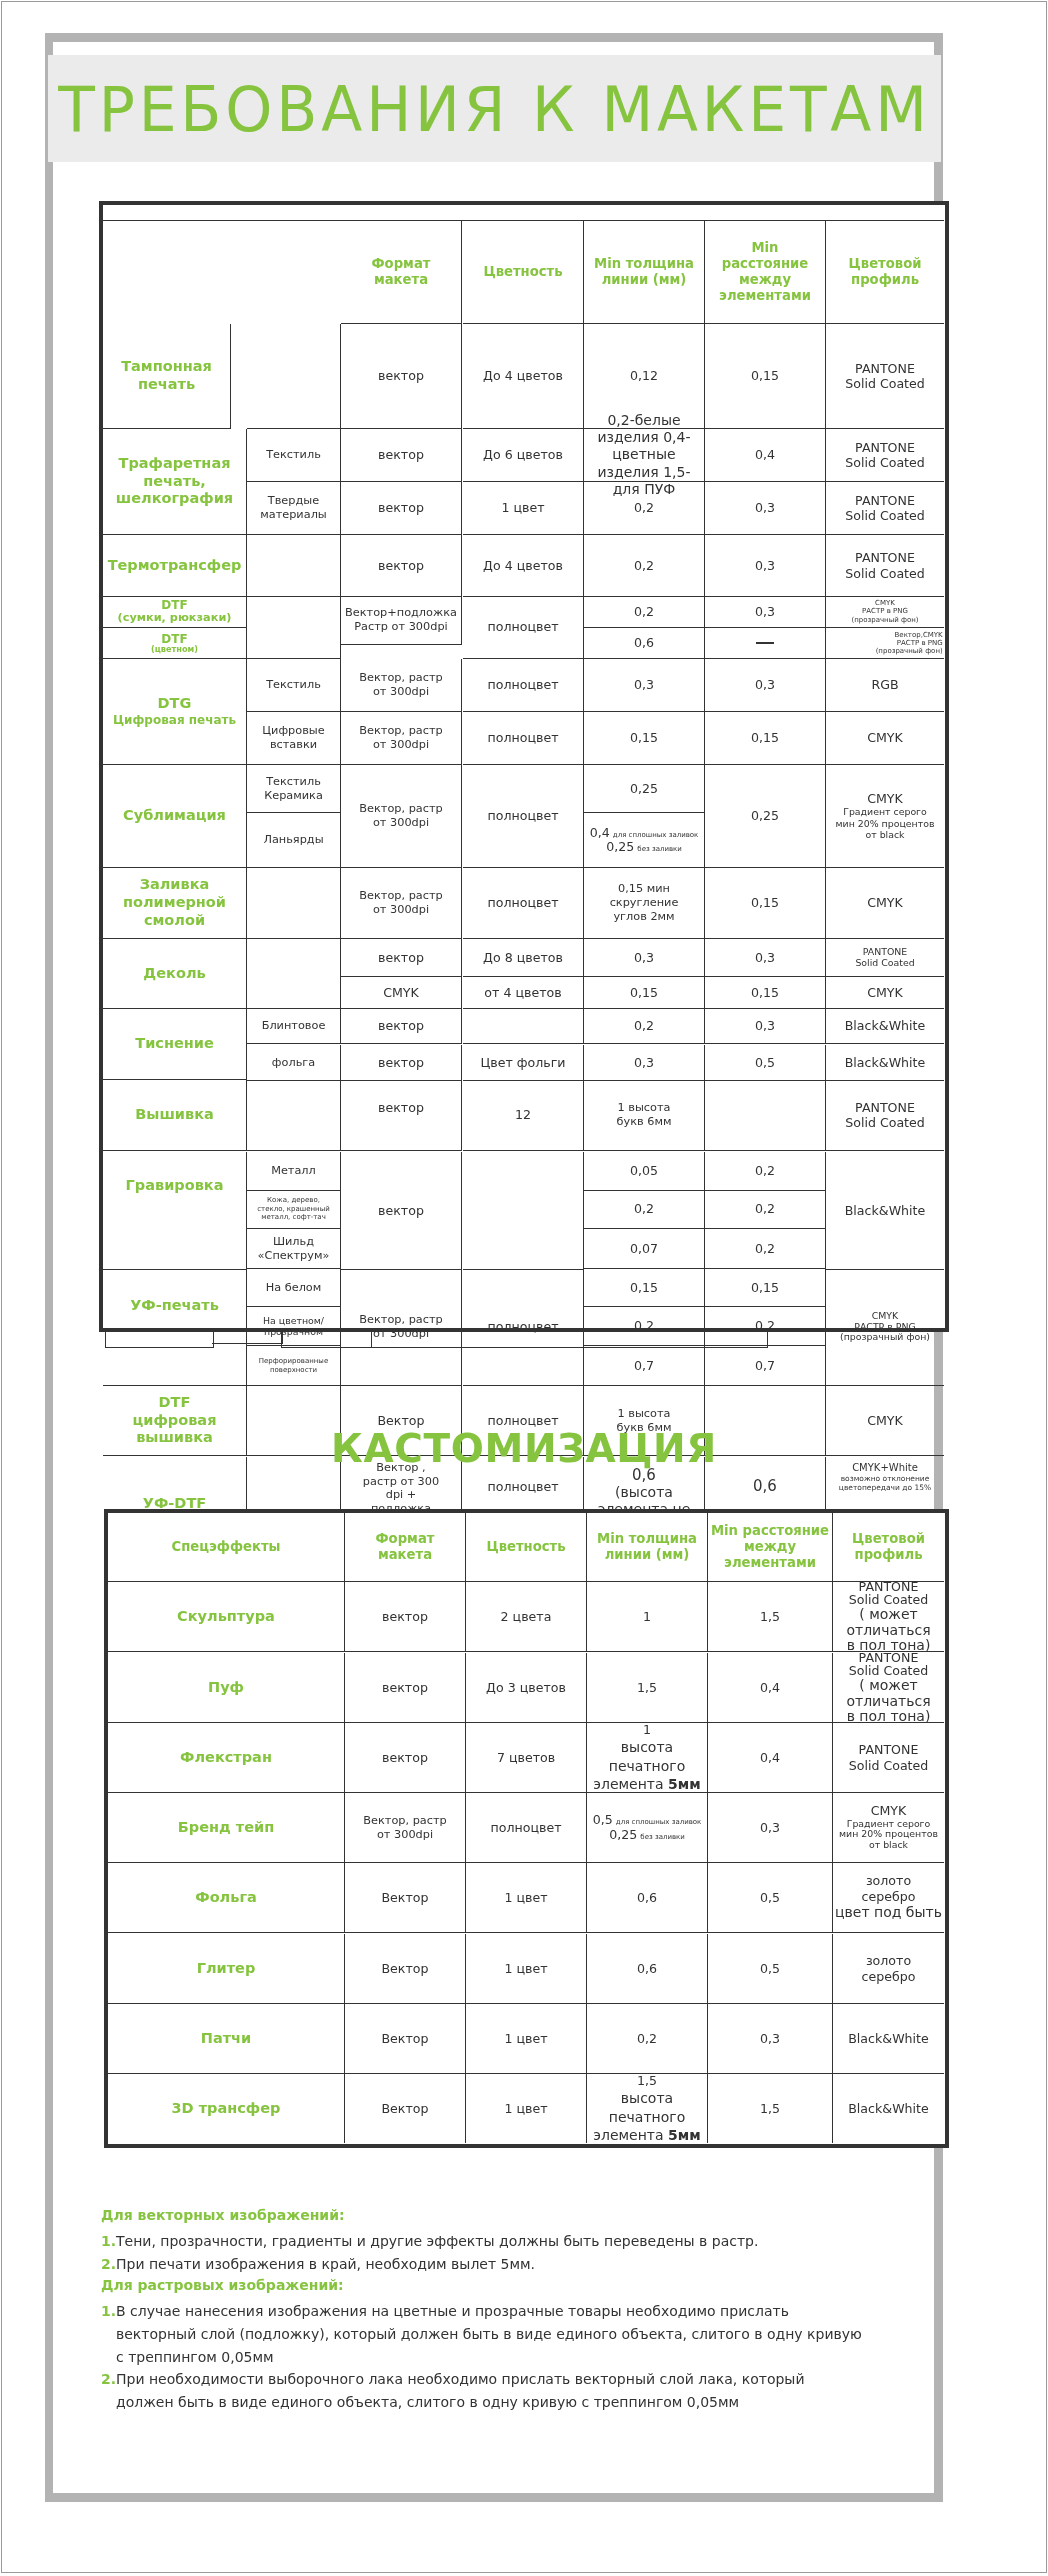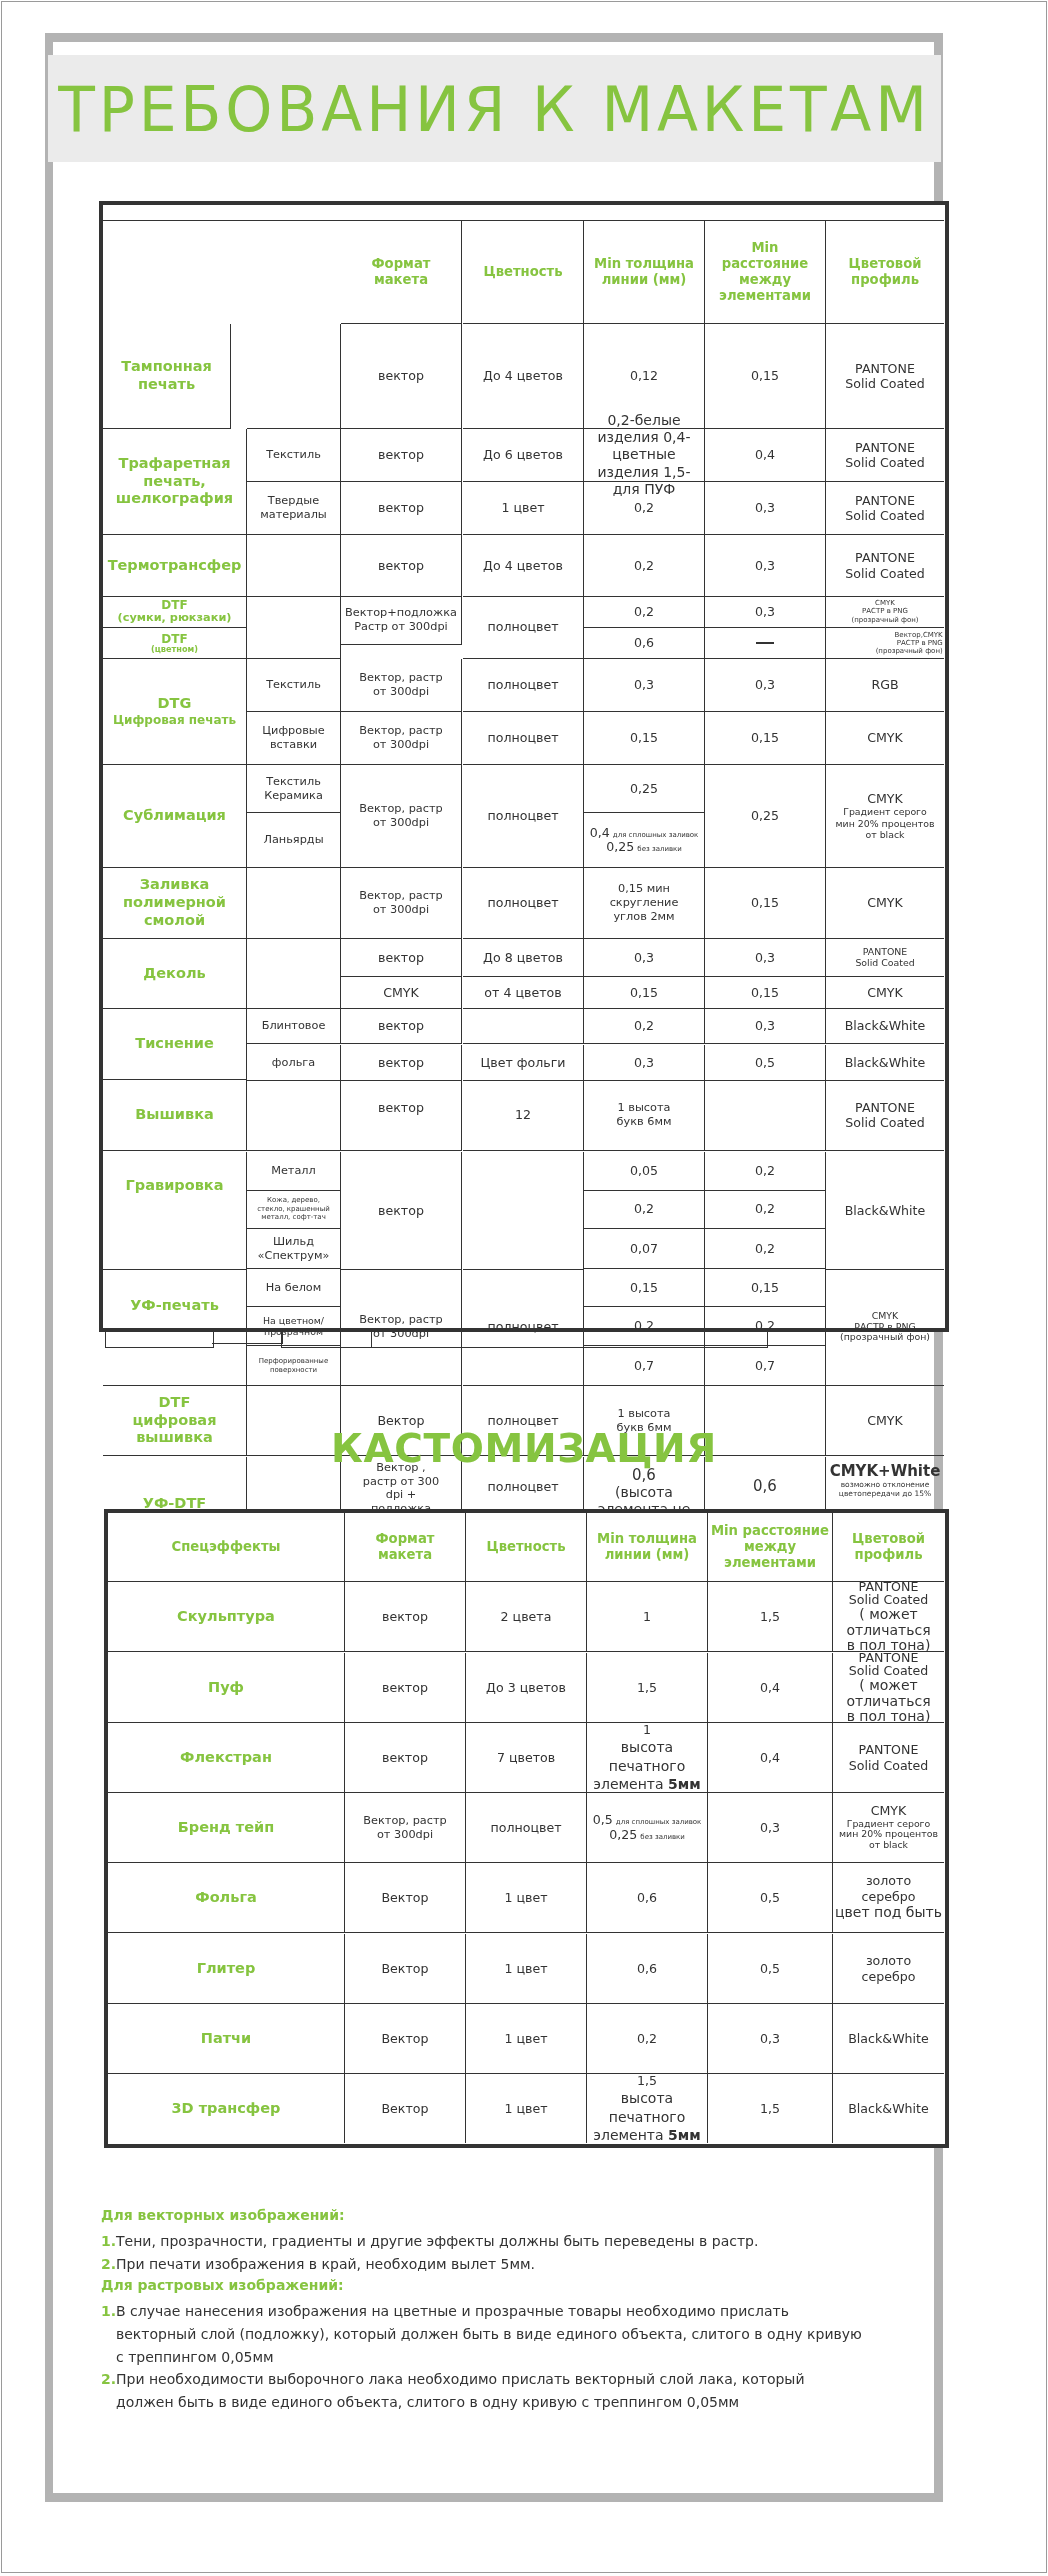--- a/index.html
+++ b/index.html
@@ -246,21 +246,21 @@
   <div class="c g" style="left:0;top:1252px;width:144px;height:59px;justify-content:flex-end;padding-bottom:3.8px;border-bottom:none;">УФ-DTF</div>
   <div class="c" style="left:144px;top:1252px;width:94px;height:59px;border-bottom:none;"></div>
   <div class="c s" style="left:238px;top:1252px;width:121px;height:59px;padding:3.8px 21.4px 0;justify-content:flex-start;overflow:hidden;border-bottom:none;">Вектор , растр от 300 dpi + подложка</div>
   <div class="c t" style="left:360px;top:1252px;width:121px;height:59px;border-bottom:none;">полноцвет</div>
   <div class="c" style="left:481px;top:1252px;width:121px;height:59px;justify-content:flex-start;padding-top:8.8px;overflow:hidden;border-bottom:none;">
       <span class="t" style="font-size:15px;">0,6</span>
       <span class="xs" style="width:94px;">(высота элемента не менее 2мм)</span>
     </div>
   <div class="c t" style="left:602px;top:1252px;width:121px;height:59px;font-size:15px;border-bottom:none;">0,6</div>
   <div class="c nob" style="left:723px;top:1252px;width:118px;height:59px;justify-content:flex-start;padding-top:5px;overflow:hidden;border-bottom:none;line-height:1.2;">
-      <span class="t" style="font-size:15px;font-weight:bold;">CMYK+White</span>
+      <span class="t" style="font-size:10px;">CMYK+White</span>
       <span class="xxs" style="font-size:7.5px;width:107px;">возможно отклонение цветопередачи до 15%</span>
     </div>
 </div>
 
 <div style="position:absolute;left:99px;top:1332px;width:850px;height:17px;">
   <div style="position:absolute;left:5.7px;top:0;width:107px;height:15px;border:1.9px solid #333;border-top:none;"></div>
   <div style="position:absolute;left:113px;top:0;width:70px;height:11.3px;border:1.9px solid #333;border-top:none;border-left:none;"></div>
   <div style="position:absolute;left:182px;top:0;width:89px;height:15px;border:1.9px solid #333;border-top:none;"></div>
   <div style="position:absolute;left:272px;top:0;width:396px;height:15px;border:1.9px solid #333;border-top:none;border-left:none;"></div>
 </div>

